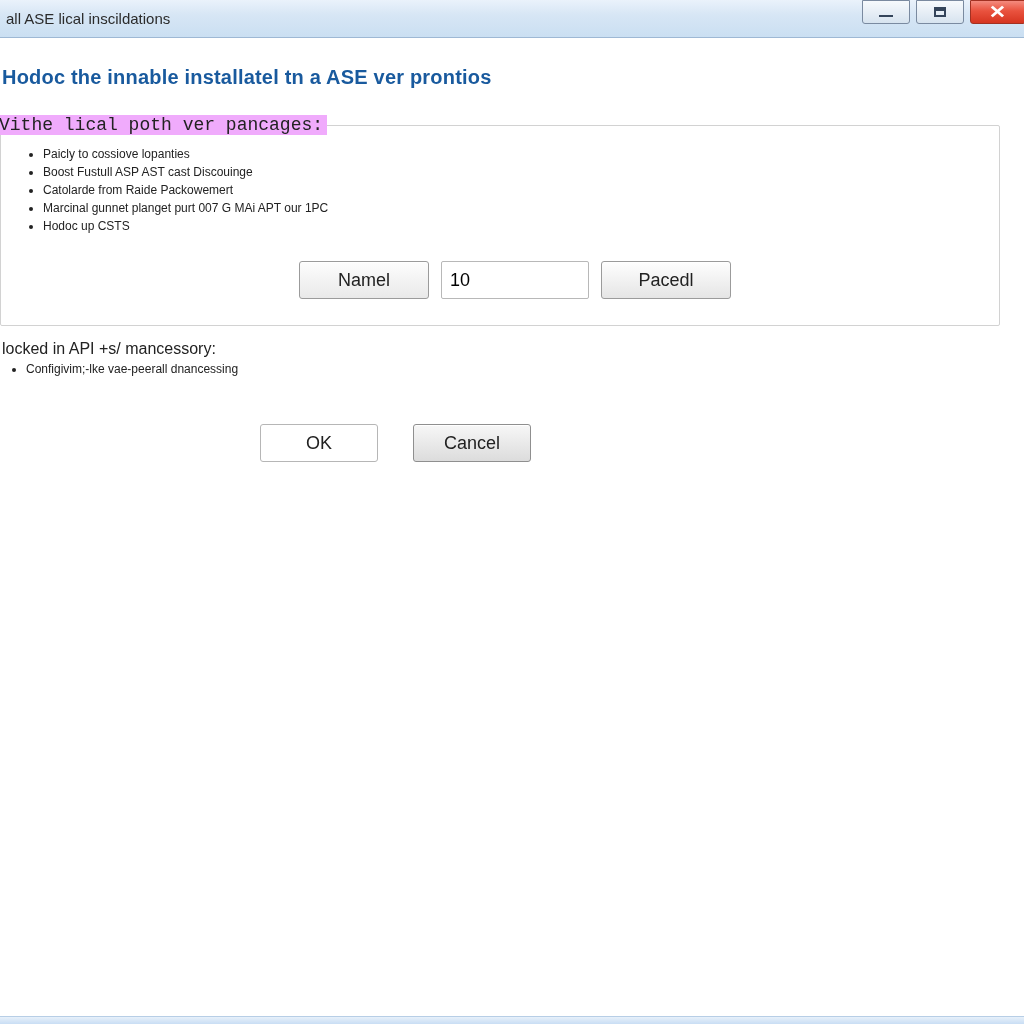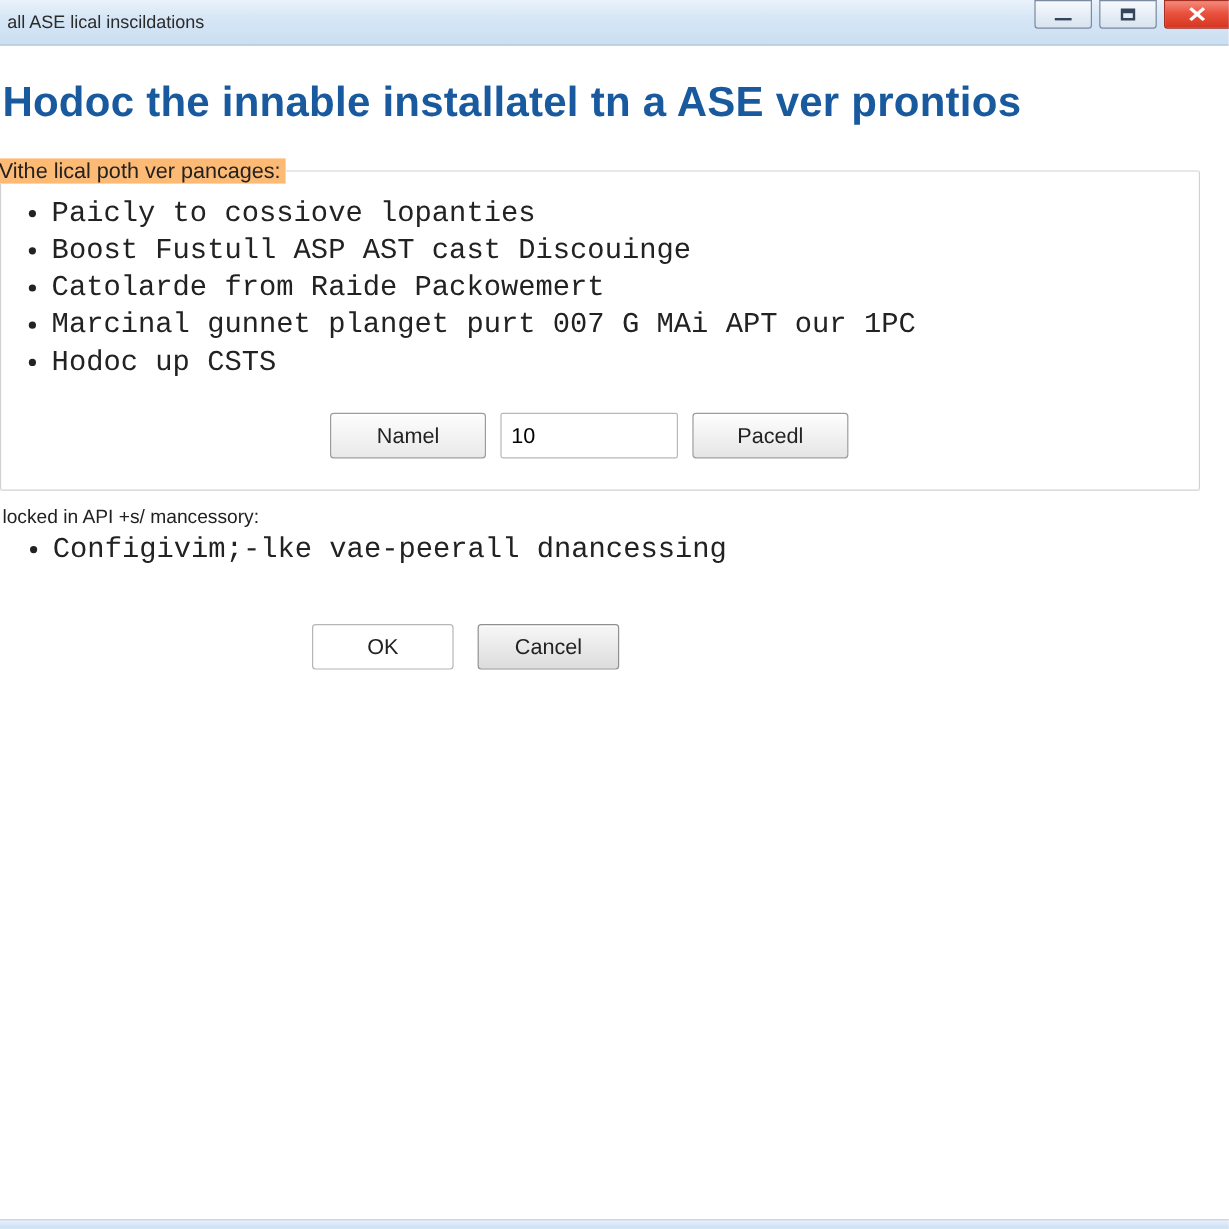--- a/index.html
+++ b/index.html
@@ -63,48 +63,48 @@
   }
 
   
 
   
   .content {
     padding: 28px 12px 0 0;
   }
   .heading {
     color: #195a9e;
-    font-size: 35px;
+    font-size: 20px;
     font-weight: 600;
     margin: 0 0 26px 2px;
     letter-spacing: 0.2px;
   }
 
   fieldset.group {
     border: 1px solid #d2d2d2;
     border-radius: 2px;
     margin: 0 12px 14px 0;
     padding: 8px 14px 20px 14px;
     position: relative;
   }
   fieldset.group > legend {
     font-size: 18px;
     padding: 0 4px 0 0;
     margin-left: -16px;
-    background: #fdba74;
+    background: #f0abfc;
+    font-family: Liberation Mono, monospace;
   }
   ul.bullets {
     list-style: disc;
     margin: 4px 0 0 0;
     padding-left: 28px;
   }
   ul.bullets li {
     margin: 4px 0;
-    font-size: 24px;
-    font-family: Liberation Mono, monospace;
+    font-size: 12px;
   }
 
   .row-controls {
     display: flex;
     gap: 12px;
     align-items: center;
     justify-content: flex-start;
     margin: 28px 0 6px 260px;
   }
   .btn {
@@ -114,42 +114,43 @@
     border-radius: 3px;
     background: linear-gradient(to bottom, #fefefe, #e5e5e5);
     font-size: 18px;
     color: #222;
     cursor: pointer;
     padding: 0 16px;
     box-shadow: inset 0 1px 0 #fff;
   }
   .btn.primaryish {
     background: linear-gradient(to bottom, #fdfdfd, #e9e9e9);
+    margin-left: 24px;
   }
   .txt {
     height: 38px;
     width: 148px;
     border: 1px solid #b8b8b8;
     border-radius: 2px;
     background: #fff;
     font-size: 18px;
     padding: 0 8px;
   }
 
   .section-sub {
     margin: 8px 0 0 2px;
     font-size: 16px;
   }
   ul.bullets.small {
-    padding-left: 44px;
+    padding-left: 26px;
   }
 
   .dialog-buttons {
     display: flex;
-    gap: 20px;
+    gap: 35px;
     margin: 48px 0 0 260px;
   }
   .dialog-buttons .btn { min-width: 118px; }
   .dialog-buttons .btn.ok {
     background: #fff;
     border: 1px solid #b6b6b6;
   }
   .dialog-buttons .btn.cancel {
     background: linear-gradient(to bottom, #f7f7f7, #dcdcdc);
     border: 1px solid #8f8f8f;

